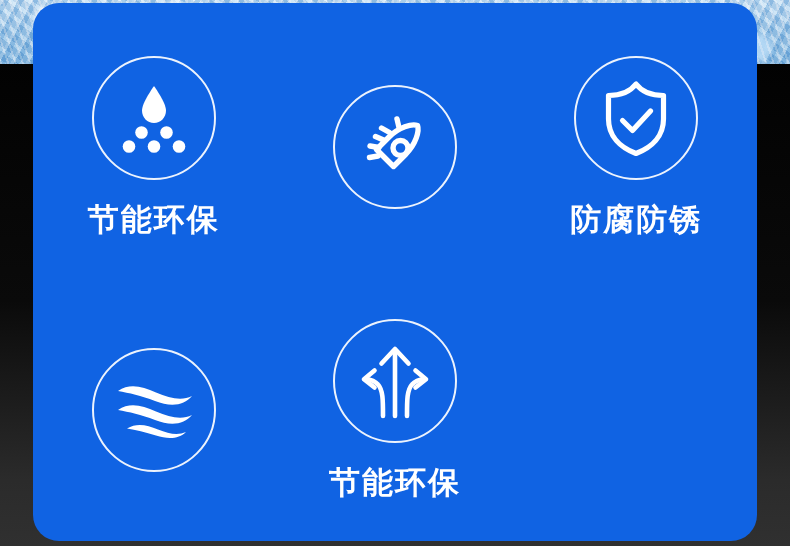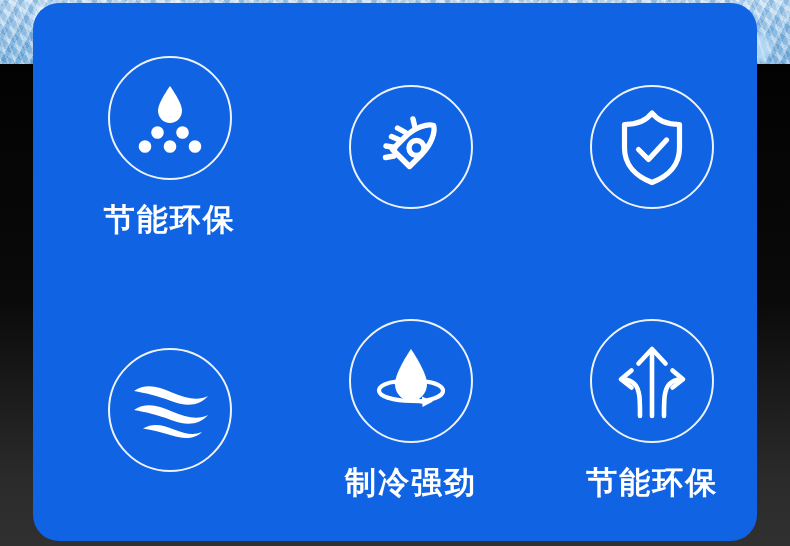--- a/index.html
+++ b/index.html
@@ -69,21 +69,21 @@
     top: 3px;
     width: 724px;
     height: 538px;
     background: #1063E3;
     border-radius: 26px;
     box-sizing: border-box;
   }
 
   .grid {
     position: absolute;
-    left: 16px;
+    left: 0;
     top: 0;
     width: 100%;
     height: 100%;
     display: grid;
     grid-template-columns: repeat(3, 1fr);
     grid-template-rows: repeat(2, 1fr);
     align-items: center;
     justify-items: center;
     padding-top: 12px;
     box-sizing: border-box;
@@ -172,51 +172,35 @@
         <div class="icon-ring">
           <span>
             <svg width="72" height="78" viewBox="0 0 72 78">
               <g fill="none" stroke="#fff" stroke-width="5.2" stroke-linecap="round" stroke-linejoin="round">
                 <path d="M36 5 C30 13 21 16.5 8.5 16.5 L8.5 40 C8.5 57 20 68.5 36 74.5 C52 68.5 63.5 57 63.5 40 L63.5 16.5 C51 16.5 42 13 36 5 Z"></path>
                 <path d="M22.5 41.5 L32.5 51.5 L50.5 32"></path>
               </g>
             </svg>
           </span>
         </div>
+        <div class="feature-label">防腐防锈</div>
       </div>
 
       <div class="feature">
         <div class="icon-ring">
           <span>
             <svg width="84" height="60" viewBox="0 0 84 60">
               <path d="M6 11 C18 3 30 6.5 44 12.5 C58 18.5 70 21 80 16 C72 26 58 27 43 21 C29 15.5 17 13 6 11 Z" fill="#fff"></path>
               <path d="M6 30 C18 22 30 25.5 44 31.5 C58 37.5 70 40 80 35 C72 45 58 46 43 40 C29 34.5 17 32 6 30 Z" fill="#fff"></path>
               <path d="M15 48.5 C25 42.5 35 45 46 49.5 C57 54 66 55.5 74 52 C67 59 56 59.5 44 55.5 C33 52 24 50 15 48.5 Z" fill="#fff"></path>
             </svg>
           </span>
         </div>
       </div>
 
-      <div class="feature">
-        <div class="icon-ring">
-          <span>
-            <svg width="88" height="76" viewBox="0 0 88 76">
-              <path d="M44 6 C44 6 28 29 28 41 C28 50.5 35.2 58 44 58 C52.8 58 60 50.5 60 41 C60 29 44 6 44 6 Z" fill="#fff"></path>
-              <g fill="none" stroke="#fff" stroke-width="4.2" stroke-linecap="round" stroke-linejoin="round">
-                <path d="M29.5 38.5 C20 39.5 12 43 12 47.5 C12 50.5 15.5 53 21 54.8"></path>
-                <path d="M58.5 38.5 C68.5 39.6 76 43.2 76 47.8 C76 52.5 67.5 56.5 54.5 58.3"></path>
-                <path d="M21 54.8 C27.5 56.8 36 58 44 58 C48 58 51.5 58.2 54.5 58.3"></path>
-              </g>
-              <path d="M33.5 34 L25 40 L34.5 44.5 Z" fill="#fff"></path>
-              <path d="M55 53.5 L66 58.5 L55.5 64 Z" fill="#fff"></path>
-            </svg>
-          </span>
-        </div>
-        <div class="feature-label">制冷强劲</div>
-      </div>
 
       <div class="feature">
         <div class="icon-ring">
           <span>
             <svg width="82" height="78" viewBox="0 0 82 78">
               <g fill="none" stroke="#fff" stroke-width="4.6" stroke-linecap="round" stroke-linejoin="round">
                 <path d="M41 74 L41 8"></path>
                 <path d="M27.5 21.5 L41 7 L54.5 21.5"></path>
                 <path d="M29 74 C29 58 29 48 24 42.5 C21 39 16.5 37.5 11.5 37"></path>
                 <path d="M20.5 28.5 L10 37.2 L20.5 45.5"></path>

